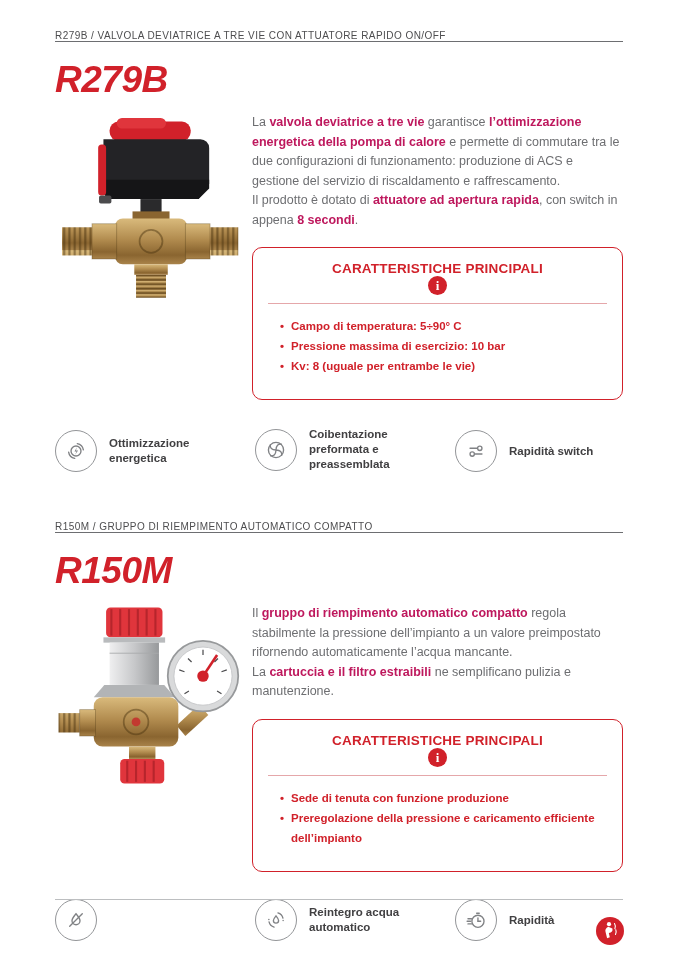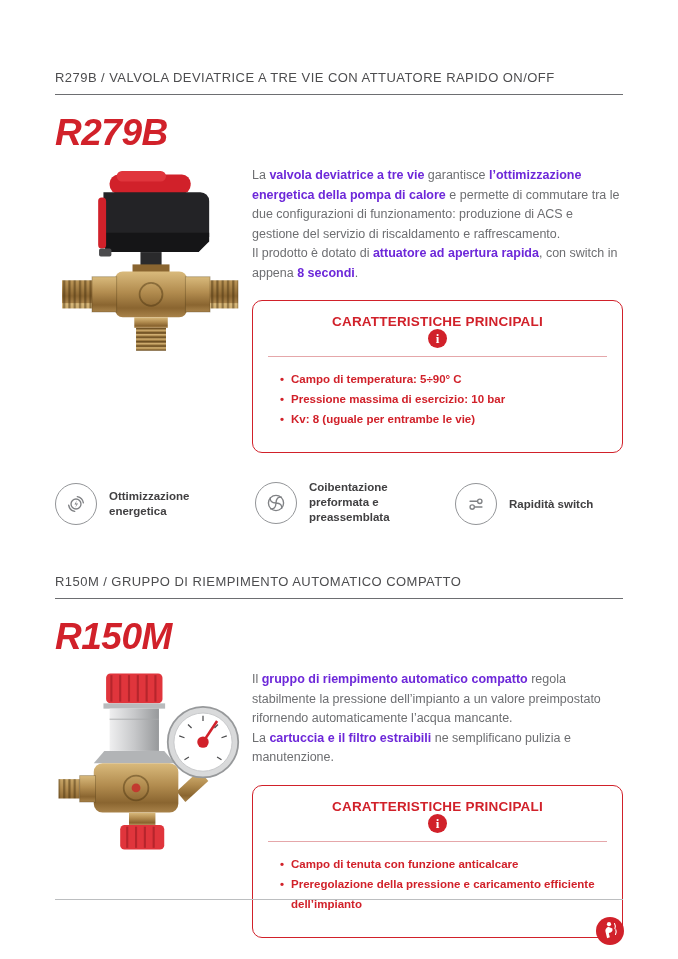--- a/index.html
+++ b/index.html
@@ -1,26 +1,26 @@
 <!DOCTYPE html>
 <html><head>
 <meta charset="utf-8">
 <style>
   html,body{margin:0;padding:0;background:#fff;}
   .page{position:relative;width:678px;height:959px;background:#fff;overflow:hidden;
         font-family:"Liberation Sans",sans-serif;color:#58595B;}
   .content{padding:30px 55px 0 55px;}
-  .kicker{font-size:13px;letter-spacing:.45px;color:#4D4D4F;padding-bottom:9px;
-          border-bottom:1px solid #6D6E71;text-transform:uppercase;margin-top:40px;}
+  .kicker{font-size:10px;letter-spacing:.45px;color:#4D4D4F;
+          border-bottom:1px solid #6D6E71;text-transform:uppercase;}
   .title{font-size:37px;font-weight:700;color:#D1212A;margin:17px 0 8px;letter-spacing:-.5px;font-style:italic;}
   .row{display:flex;gap:12px;align-items:flex-start;}
   .photo{flex:0 0 185px;}
   .col{flex:1;min-width:0;}
   .intro{font-size:12.5px;line-height:1.56;color:#6D6E71;margin-top:4px;}
-  .intro .b{font-weight:700;color:#6d28d9;}
+  .intro .b{font-weight:700;color:#be185d;}
   .box{margin-top:17px;border:1.5px solid #D1212A;border-radius:10px;padding:13px 15px 11px;}
   .box-head{display:flex;align-items:center;justify-content:space-between;flex-direction:column;}
   .box-title{color:#D1212A;font-weight:700;font-size:13.5px;letter-spacing:.2px;}
   .info{width:19px;height:19px;border-radius:50%;background:#D1212A;color:#fff;
         font-family:"Liberation Serif",serif;font-weight:700;font-size:13px;line-height:19px;
         text-align:center;flex:0 0 auto;cursor:pointer;}
   .box-rule{height:1px;background:#E5A7AA;margin:8px 0 9px;}
   .bullets{list-style:none;margin:12px;padding:0;}
   .bullets li{position:relative;padding-left:11px;color:#D1212A;font-weight:700;
               font-size:11.5px;line-height:1.75;}
@@ -218,21 +218,21 @@
               <div class="para"><span>La </span><span class="b">cartuccia e il filtro estraibili</span><span> ne semplificano pulizia e manutenzione.</span></div>
             </div>
 
           <div class="box">
             <div class="box-head">
               <div class="box-title">CARATTERISTICHE PRINCIPALI</div>
               <div class="info">i</div>
             </div>
             <div class="box-rule"></div>
             <ul class="bullets">
-                <li>Campo di tenuta con funzione anticalcare</li>
+                <li>Sede di tenuta con funzione produzione</li>
                 <li>Preregolazione della pressione e caricamento efficiente dell’impianto</li>
               </ul>
           </div>
         </div>
       </div>
 
       <div class="feat-row">
         <div class="feat">
           <span class="feat-icon">
             <svg width="26" height="26" viewBox="0 0 24 24">

